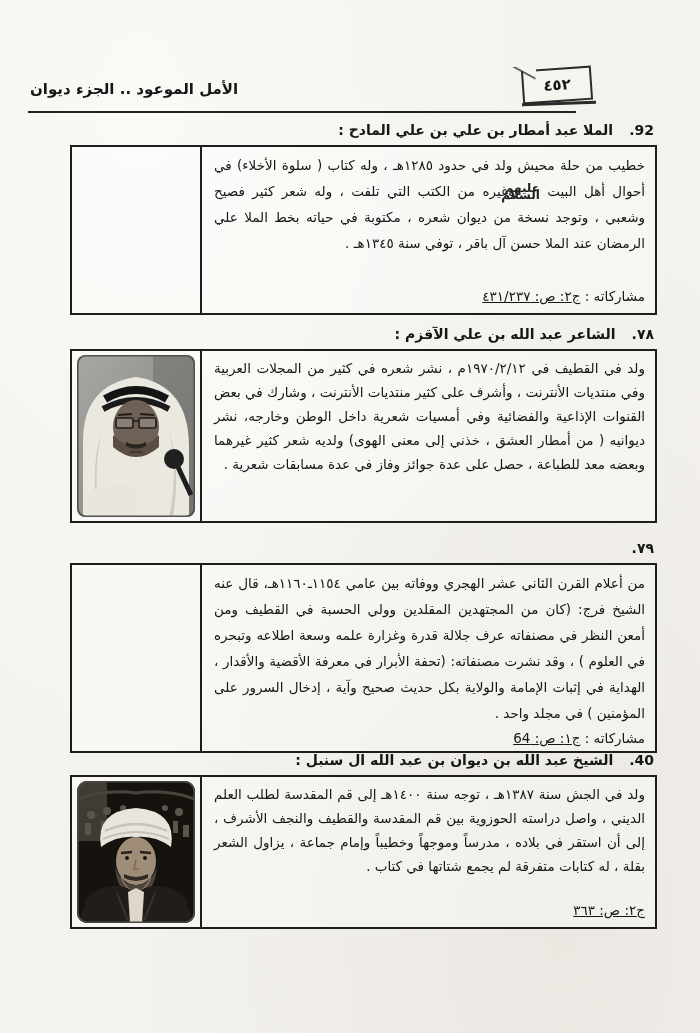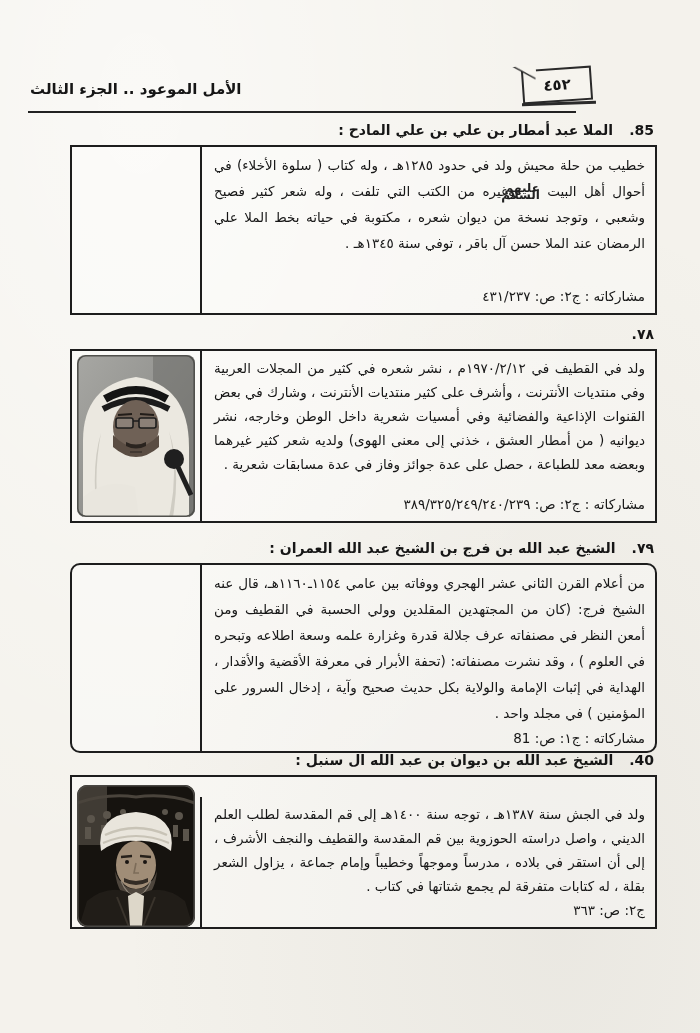--- a/index.html
+++ b/index.html
@@ -62,67 +62,65 @@
     margin:0;font-size:13.5px;text-align:justify;
   }
   .honorific{
     display:inline-block;font-size:12px;line-height:7px;width:18px;
     text-align:left;vertical-align:middle;font-weight:bold;color:#222;
   }
   .contrib{
     margin-top:auto;font-size:13.5px;display:flex;gap:90px;align-items:baseline;
   }
   .contrib .lbl{font-weight:normal;}
-  .contrib .val{font-weight:normal;}
+  .contrib .val{font-weight:normal;text-decoration:underline;}
   .lh26 .bio{line-height:26px;}
   .lh24 .bio{line-height:24px;}
   .contrib{line-height:24px;padding-bottom:2px;}
   .portrait{display:block;}
 </style>
 </head>
 <body>
 
 <div class="page">
 
   <div class="page-header">
-    <div class="page-title">الأمل الموعود .. الجزء الثالث</div>
+    <div class="page-title">الأمل الموعود .. الجزء ديوان</div>
     <div class="header-rule"></div>
     <div class="page-number-box">
       <span class="fold"></span>
       <span>٤٥٢</span>
     </div>
     <div class="page-number-underline"></div>
   </div>
 
   <section class="entry" style="top:122px;">
     <div class="entry-head">
-      <span>85.</span>
+      <span>92.</span>
       <span>الملا عبد أمطار بن علي بن علي المادح :</span>
     </div>
     <div class="entry-box lh26" style="height:166px;">
       <div class="text-cell">
         <p class="bio"><span>خطيب من حلة محيش ولد في حدود ١٢٨٥هـ ، وله كتاب ( سلوة الأخلاء) في أحوال أهل البيت </span><span class="honorific">عليهم السلام</span><span> وغيره من الكتب التي تلفت ، وله شعر كثير فصيح وشعبي ، وتوجد نسخة من ديوان شعره ، مكتوبة في حياته بخط الملا علي الرمضان عند الملا حسن آل باقر ، توفي سنة ١٣٤٥هـ .</span></p>
         <div class="contrib">
           <span><span class="lbl">مشاركاته :</span> <span class="val">ج٢: ص: ٤٣١/٢٣٧</span></span>
         </div>
       </div>
       <div class="photo-cell"></div>
     </div>
   </section>
 
   <section class="entry" style="top:326px;">
     <div class="entry-head">
       <span>٧٨.</span>
+      <span>الشاعر عبد الله بن علي الآقزم :</span>
     </div>
     <div class="entry-box lh24" style="height:170px;">
       <div class="text-cell">
         <p class="bio">ولد في القطيف في ١٩٧٠/٢/١٢م ، نشر شعره في كثير من المجلات العربية وفي منتديات الأنترنت ، وأشرف على كثير منتديات الأنترنت ، وشارك في بعض القنوات الإذاعية والفضائية وفي أمسيات شعرية داخل الوطن وخارجه، نشر ديوانيه ( من أمطار العشق ، خذني إلى معنى الهوى) ولديه شعر كثير غيرهما وبعضه معد للطباعة ، حصل على عدة جوائز وفاز في عدة مسابقات شعرية .</p>
-        <div class="contrib">
-          <span><span class="lbl">مشاركاته :</span> <span class="val">ج٢: ص: ٣٨٩/٣٢٥/٢٤٩/٢٤٠/٢٣٩</span></span>
-        </div>
       </div>
       <div class="photo-cell">
         <svg class="portrait" width="118" height="162" viewBox="0 0 118 162">
           <defs>
             <linearGradient id="gA" x1="0" y1="0" x2="1" y2="1">
               <stop offset="0" stop-color="#a7a7a3"></stop>
                 <stop offset="1" stop-color="#7f7f7c"></stop>
             </linearGradient>
             <clipPath id="clipA">
                 <rect x="0" y="0" width="118" height="162" rx="8"></rect>
@@ -158,39 +156,38 @@
           </g>
           <rect x="0.8" y="0.8" width="116.4" height="160.4" rx="8" fill="none" stroke="#50504c" stroke-width="1.6"></rect>
         </svg>
       </div>
     </div>
   </section>
 
   <section class="entry" style="top:540px;">
     <div class="entry-head">
       <span>٧٩.</span>
-      <span>الشيخ عبد الله بن فرج بن الشيخ عبد الله العمران :</span>
-    </div>
-    <div class="entry-box lh26" style="height:186px;border-radius:10px;">
+    </div>
+    <div class="entry-box lh26" style="height:186px;">
       <div class="text-cell">
         <p class="bio">من أعلام القرن الثاني عشر الهجري ووفاته بين عامي ١١٥٤ـ١١٦٠هـ، قال عنه الشيخ فرج: (كان من المجتهدين المقلدين وولي الحسبة في القطيف ومن أمعن النظر في مصنفاته عرف جلالة قدرة وغزارة علمه وسعة اطلاعه وتبحره في العلوم ) ، وقد نشرت مصنفاته: (تحفة الأبرار في معرفة الأقضية والأقدار ، الهداية في إثبات الإمامة والولاية بكل حديث صحيح وآية ، إدخال السرور على المؤمنين ) في مجلد واحد .</p>
         <div class="contrib">
-          <span><span class="lbl">مشاركاته :</span> <span class="val">ج١: ص: 81</span></span>
+          <span><span class="lbl">مشاركاته :</span> <span class="val">ج١: ص: 64</span></span>
         </div>
       </div>
       <div class="photo-cell"></div>
     </div>
   </section>
 
   <section class="entry" style="top:752px;">
     <div class="entry-head">
       <span>40.</span>
       <span>الشيخ عبد الله بن ديوان بن عبد الله آل سنبل :</span>
     </div>
-    <div class="entry-box lh24" style="height:150px;align-items:flex-end;">
+    <div class="entry-box lh24" style="height:150px;">
       <div class="text-cell">
         <p class="bio">ولد في الجش سنة ١٣٨٧هـ ، توجه سنة ١٤٠٠هـ إلى قم المقدسة لطلب العلم الديني ، واصل دراسته الحوزوية بين قم المقدسة والقطيف والنجف الأشرف ، إلى أن استقر في بلاده ، مدرساً وموجهاً وخطيباً وإمام جماعة ، يزاول الشعر بقلة ، له كتابات متفرقة لم يجمع شتاتها في كتاب .</p>
         <div class="contrib">
           <span class="val">ج٢: ص: ٣٦٣</span>
         </div>
       </div>
       <div class="photo-cell">
         <svg class="portrait" width="118" height="142" viewBox="0 0 118 142">
           <defs>
             <clipPath id="clipB">

